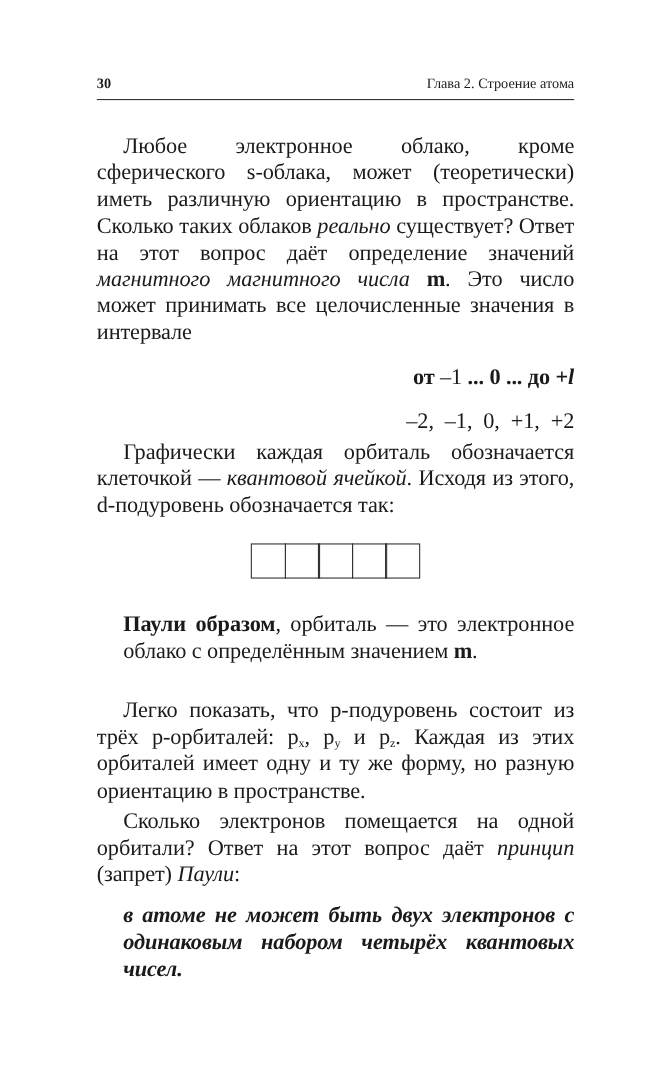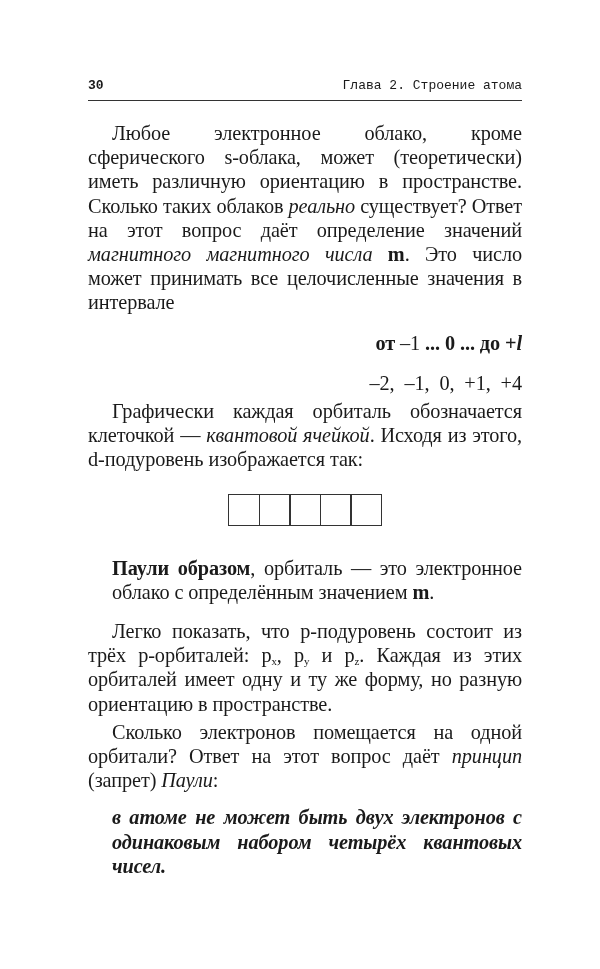--- a/index.html
+++ b/index.html
@@ -1,18 +1,18 @@
 <!DOCTYPE html>
 <html><head>
 <meta charset="utf-8">
 <style>
   html, body { margin: 0; padding: 0; background: #ffffff; }
   body { width: 600px; height: 969px; position: relative; overflow: hidden; color: #1a1a1a; }
   .page { position: absolute; left: 88px; top: 0; width: 434px; }
-  .header { position: absolute; left: 0; top: 74px; width: 434px; height: 26px; border-bottom: 1.5px solid #333; font-family: Liberation Mono, monospace; font-size: 13px; }
+  .header { position: absolute; left: 0; top: 64px; width: 434px; height: 26px; border-bottom: 1.5px solid #333; font-family: Liberation Serif, serif; font-size: 13px; }
   .header .pnum { position: absolute; left: 0; top: 4px; font-weight: bold; }
   .header .running { position: absolute; right: 0; top: 4px; }
   .body { position: absolute; left: 0; top: 121px; width: 434px; font-family: "Liberation Serif", serif; font-size: 20.3px; line-height: 24.2px; letter-spacing: -0.1px; }
   p { margin: 0; text-align: justify; }
   .ind { text-indent: 24px; }
   .center { text-align: right; }
   .gap { margin-top: 13px; }
   .block { margin-left: 24px; text-align: justify; }
   .grid { display: flex; justify-content: center; margin-top: 14px; margin-bottom: 28px; }
   .cell { width: 32px; height: 32px; border: 1.5px solid #333; margin-left: -1.5px; box-sizing: border-box; }
@@ -29,34 +29,34 @@
     <span class="pnum">30</span>
     <span class="running">Глава 2. Строение атома</span>
   </div>
 
   <div class="body">
     <p class="ind"><span>Любое электронное облако, кроме сферического s-облака, может (теоретически) иметь различную ориентацию в пространстве. Сколько таких облаков </span><i>реально</i><span> существует? Ответ на этот вопрос даёт определение значений </span><i>магнитного магнитного числа</i><span> </span><b>m</b><span>. Это число может принимать все целочисленные значения в интервале</span></p>
 
     <p class="center gap" style="margin-top:16px;"><b>от </b><span>–1</span><b> ... 0 ... до +</b><b><i>l</i></b></p>
 
 
-    <p class="center" style="margin-top:16px; white-space:pre;">–2,  –1,  0,  +1,  +4</p>
+    <p class="center" style="margin-top:16px; white-space:pre;">–2,  –1,  0,  +1,  +2</p>
 
 
-    <p class="ind" style="margin-top:4px;"><span>Графически каждая орбиталь обозначается клеточкой — </span><i>квантовой ячейкой</i><span>. Исходя из этого, d-подуровень изображается так:</span></p>
+    <p class="ind" style="margin-top:4px;"><span>Графически каждая орбиталь обозначается клеточкой — </span><i>квантовой ячейкой</i><span>. Исходя из этого, d-подуровень обозначается так:</span></p>
 
     <div class="grid" style="margin-top:22px; margin-bottom:30px;">
       <div class="cell"></div>
       <div class="cell"></div>
       <div class="cell"></div>
       <div class="cell"></div>
       <div class="cell"></div>
     </div>
 
     <p class="block"><b>Паули образом</b><span>, орбиталь — это электронное облако с определённым значением </span><b>m</b><span>.</span></p>
 
-    <p class="ind" style="margin-top:15px;"><span>Легко показать, что p-подуровень состоит из трёх p-орбиталей: p</span><sub>x</sub><span>, p</span><sub>y</sub><span> и p</span><sub>z</sub><span>. Каждая из этих орбиталей имеет одну и ту же форму, но разную ориентацию в пространстве.</span></p>
+    <p class="ind" style="margin-top:30px;"><span>Легко показать, что p-подуровень состоит из трёх p-орбиталей: p</span><sub>x</sub><span>, p</span><sub>y</sub><span> и p</span><sub>z</sub><span>. Каждая из этих орбиталей имеет одну и ту же форму, но разную ориентацию в пространстве.</span></p>
 
     <p class="ind" style="margin-top:4px;"><span>Сколько электронов помещается на одной орбитали? Ответ на этот вопрос даёт </span><i>принцип</i><span> (запрет) </span><i>Паули</i><span>:</span></p>
 
     <p class="block" style="margin-top:13px;"><b><i>в атоме не может быть двух электронов с одинаковым набором четырёх квантовых чисел.</i></b></p>
   </div>
 </div>
 
 </body></html>

